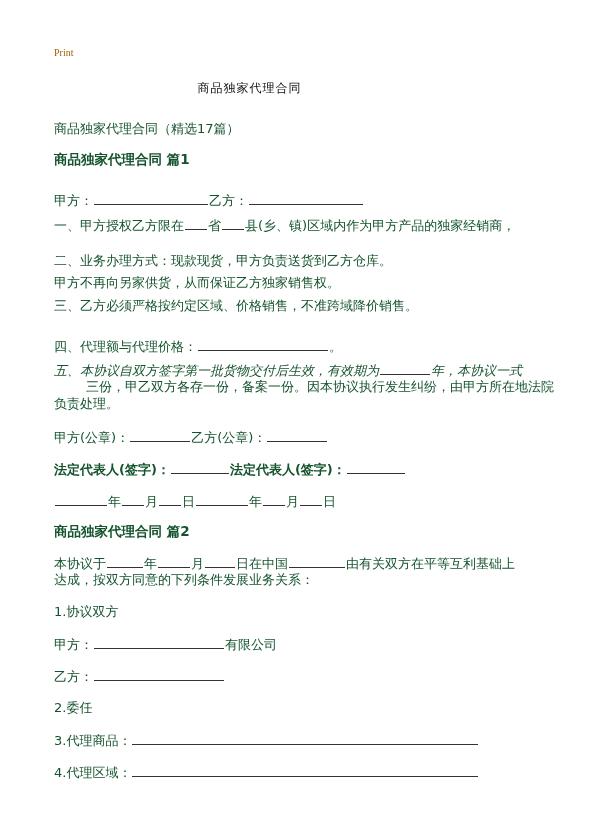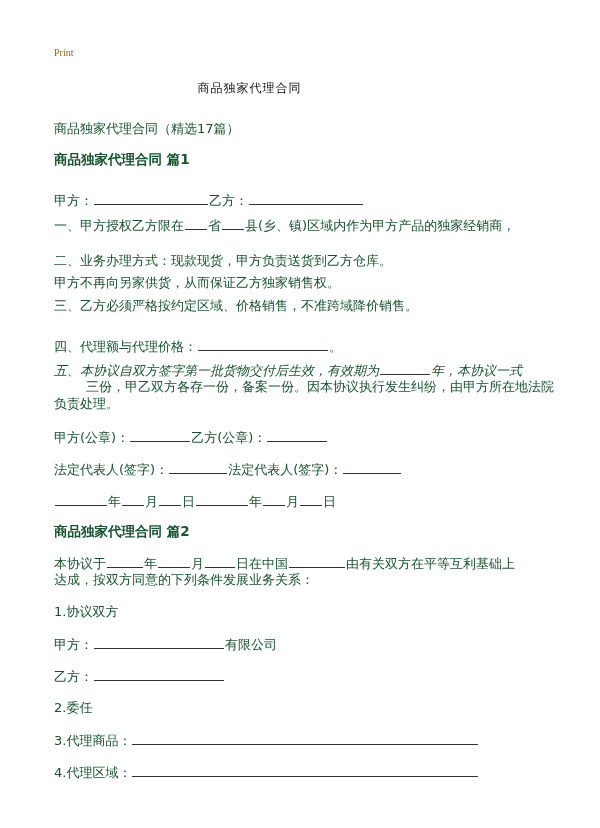--- a/index.html
+++ b/index.html
@@ -54,21 +54,21 @@
 <div class="line" style="top:361px;font-style:italic;">
   <span>五、本协议自双方签字第一批货物交付后生效，有效期为</span><span class="blank" style="width:50px;"></span><span>年，本协议一式</span>
 </div>
 <div class="line" style="top:378px;margin-left:32px;">三份，甲乙双方各存一份，备案一份。因本协议执行发生纠纷，由甲方所在地法院</div>
 <div class="line" style="top:395px;">负责处理。</div>
 
 <div class="line" style="top:428px;">
   <span>甲方(公章)：</span><span class="blank" style="width:60px;"></span><span>乙方(公章)：</span><span class="blank" style="width:60px;"></span>
 </div>
 
-<div class="line" style="top:460px;">
+<div class="line" style="top:460px;font-weight:bold;">
   <span>法定代表人(签字)：</span><span class="blank" style="width:58px;"></span><span>法定代表人(签字)：</span><span class="blank" style="width:58px;"></span>
 </div>
 
 <div class="line" style="top:492px;">
   <span class="blank" style="width:52px;"></span><span>年</span><span class="blank" style="width:22px;"></span><span>月</span><span class="blank" style="width:22px;"></span><span>日</span><span class="blank" style="width:52px;"></span><span>年</span><span class="blank" style="width:22px;"></span><span>月</span><span class="blank" style="width:22px;"></span><span>日</span>
 </div>
 
 <div class="line sec-heading" style="top:523px;text-align:right;">商品独家代理合同 篇2</div>
 
 <div class="line" style="top:554px;">

